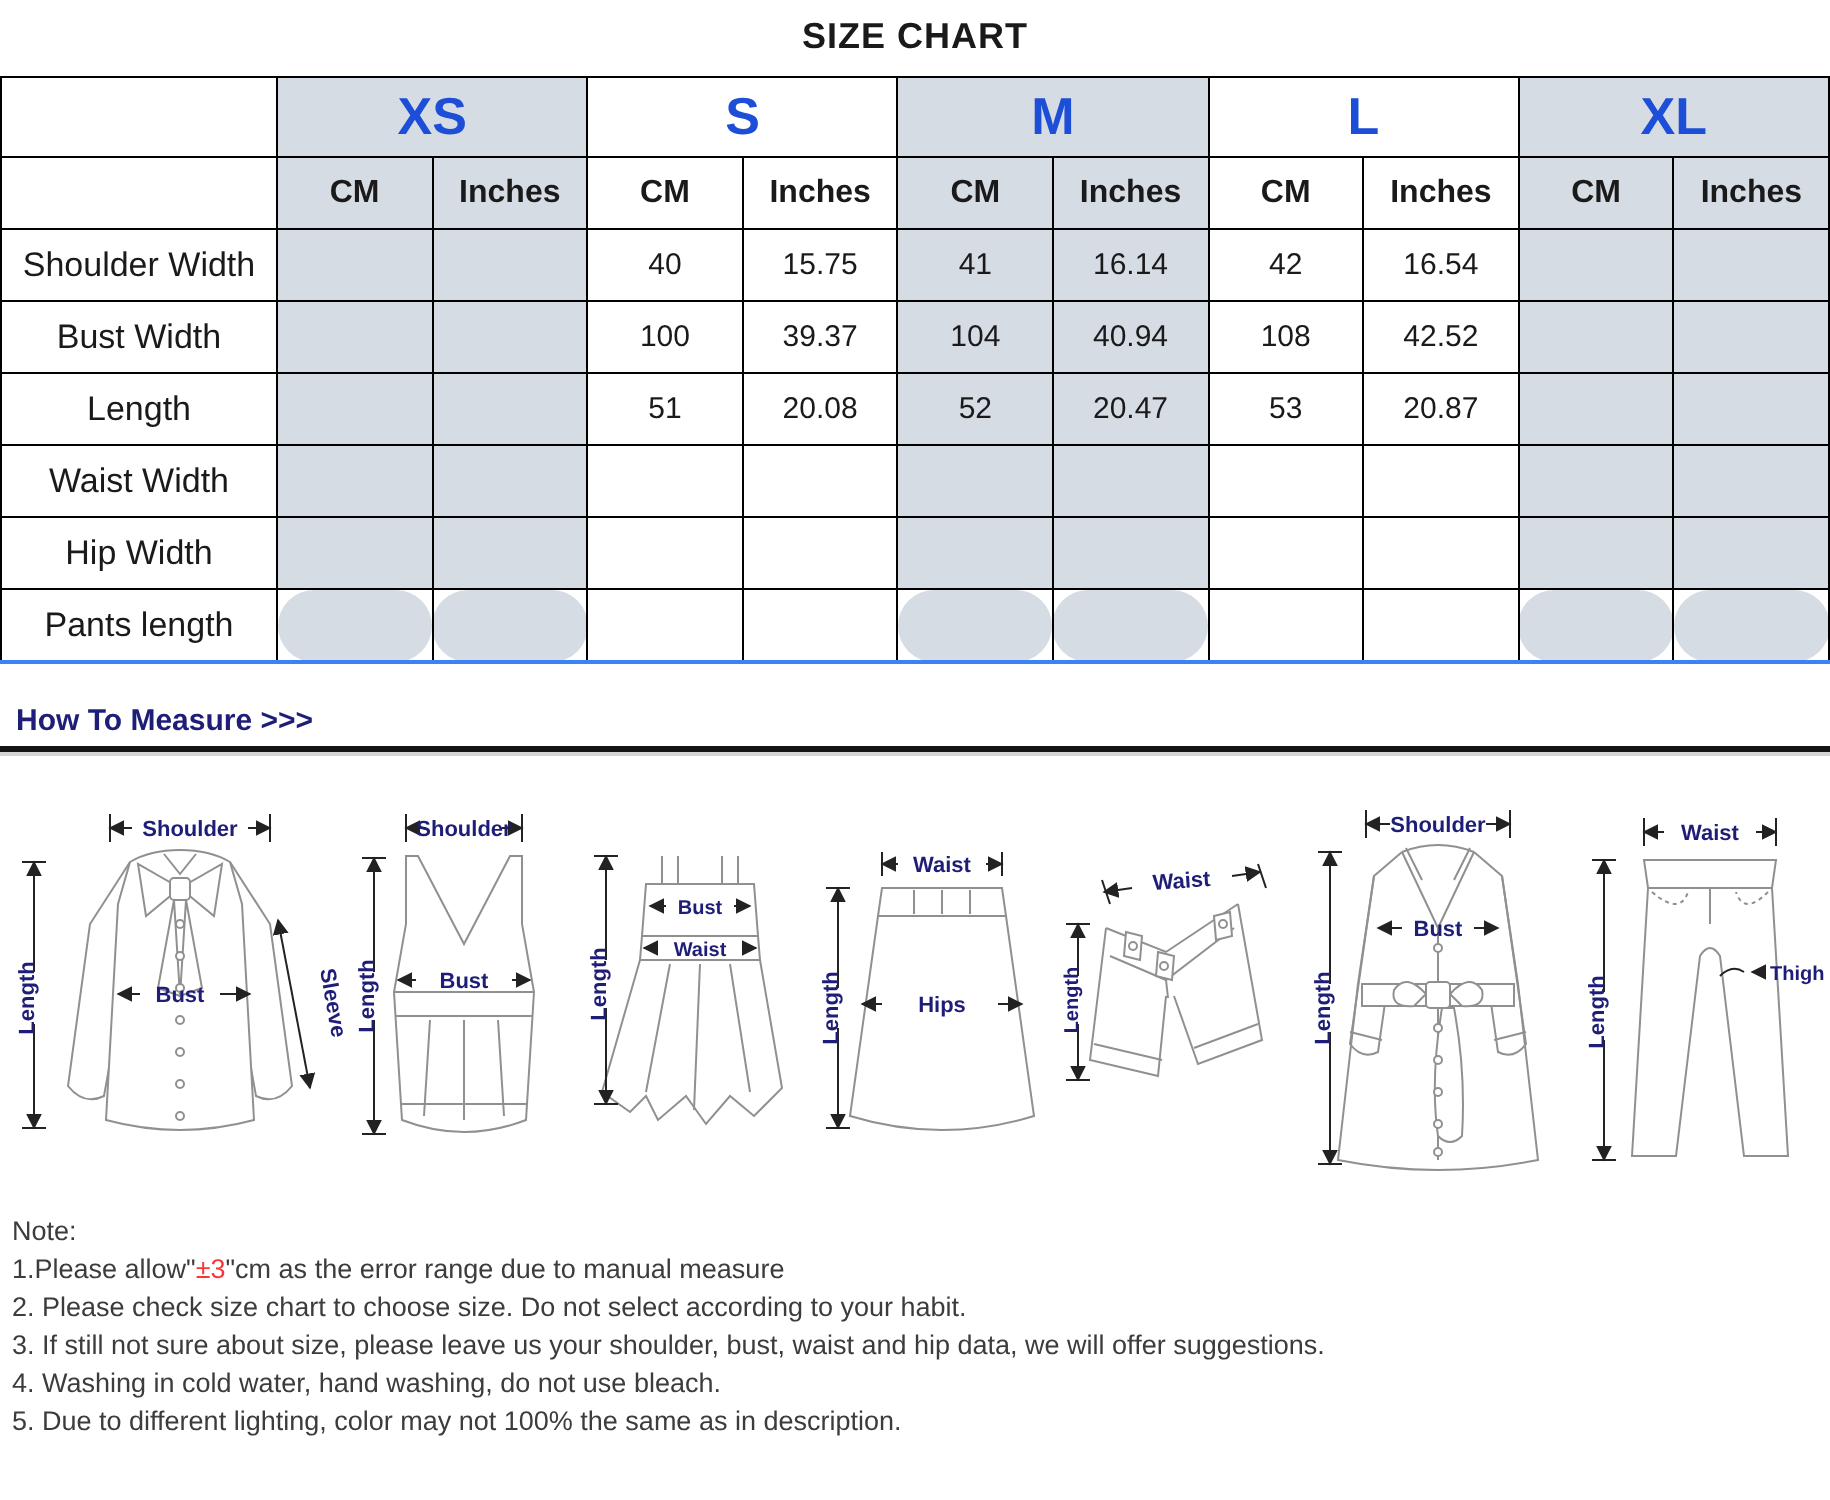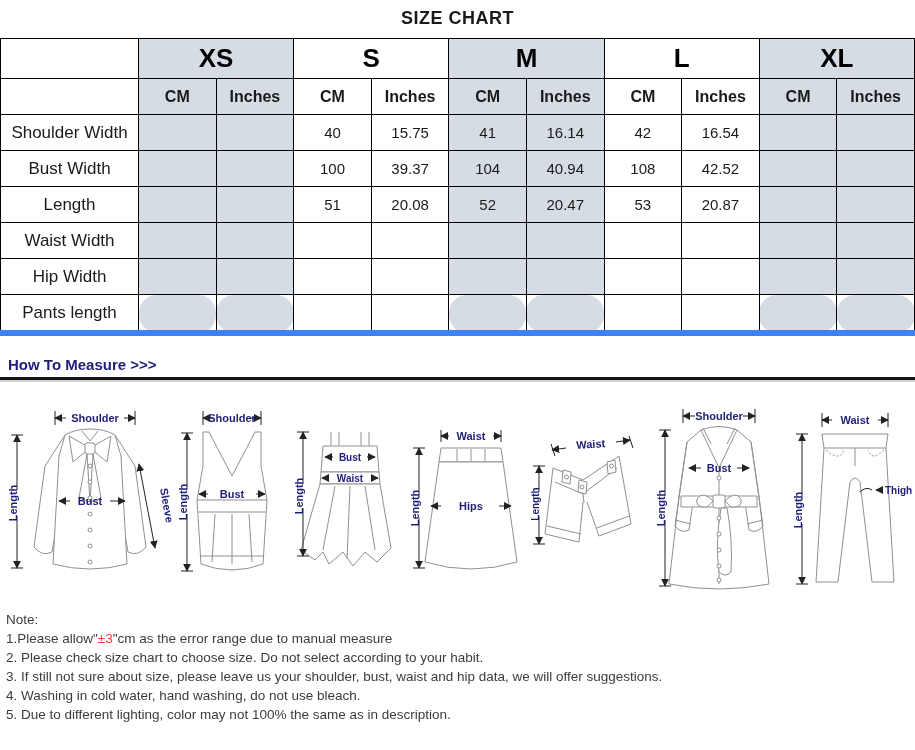--- a/index.html
+++ b/index.html
@@ -2,25 +2,25 @@
 <html><head>
 <meta charset="utf-8">
 <style>
   html,body{margin:0;padding:0;background:#fff;}
   body{width:915px;height:750px;overflow:hidden;font-family:"Liberation Sans",sans-serif;color:#1a1a1a;}
   .title{text-align:center;font-weight:bold;font-size:18px;padding:8px 0 9px 0;letter-spacing:.5px;}
   table{border-collapse:collapse;table-layout:fixed;width:915px;}
   col.lblcol{width:138px;}
   col.g{background:#d6dce4;}
   th,td{border:1px solid #000;text-align:center;padding:0;overflow:hidden;white-space:nowrap;}
-  tr.sizes th{height:39px;font-size:26px;font-weight:bold;color:#000000;}
+  tr.sizes th{height:39px;font-size:26px;font-weight:bold;color:#1d4ed8;}
   tr.units th{height:35px;font-size:16px;font-weight:bold;color:#1a1a1a;}
   tbody td{height:35px;font-size:15px;}
   td.rowlbl{font-size:17px;}
-  tbody tr:last-child td{border-bottom:6px solid #3b82f6;border-radius:18px;}
+  tbody tr:last-child td{border-bottom:2px solid #3b82f6;border-radius:18px;}
   .htm{margin:20px 0 0 8px;font-size:15px;font-weight:bold;color:#1e1e78;}
   .rule1{height:3px;background:#141414;margin-top:4px;}
   .rule2{height:2px;background:#d4d4d4;}
   .figs{display:flex;align-items:flex-end;margin-top:22px;margin-left:3px;}
   .figs svg{overflow:visible;display:block;}
   .figs text{font-family:"Liberation Sans",sans-serif;font-weight:bold;font-size:11px;fill:#1e1e78;text-anchor:middle;}
   .figs text.sm{font-size:10px;}
   .o{stroke:#909090;fill:#fff;stroke-width:1;}
   .d{stroke:#222;fill:none;stroke-width:1;}
   .notes{margin:11px 0 16px 6px;font-size:13.5px;color:#3c3c3c;line-height:19px;}

